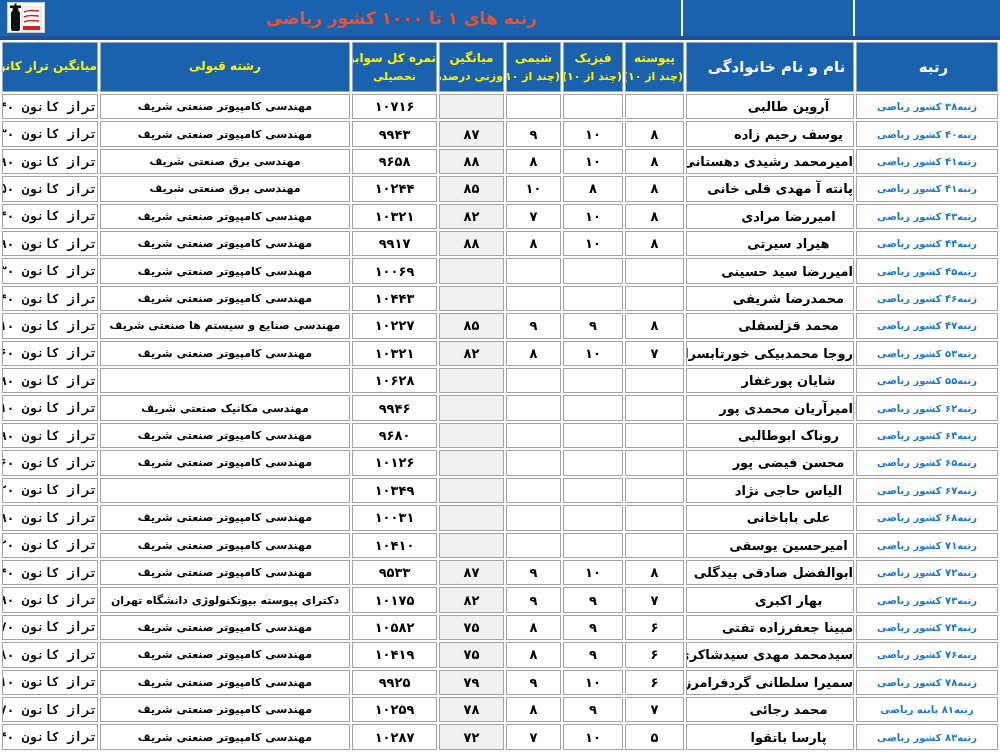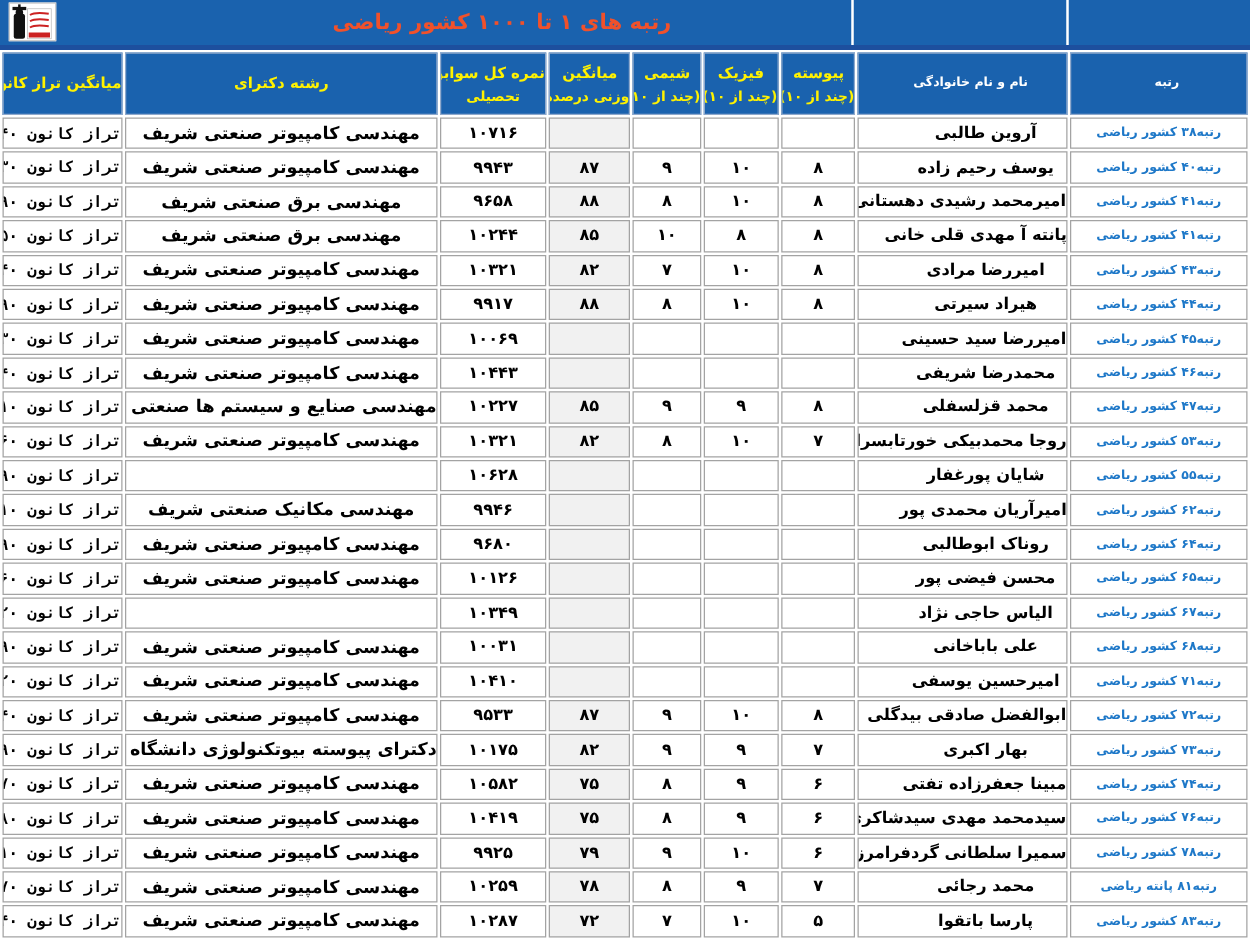--- a/index.html
+++ b/index.html
@@ -17,26 +17,26 @@
   #topband { width:100%; height:4px; background:#1d4f9e; }
 
   
   #logo { position:absolute; left:7px; top:2px; width:38px; height:31px; background:#ffffff; border:1px solid #cccccc; }
 
   
   table { width:1000px; height:712px; border-collapse:separate; border-spacing:2px; table-layout:fixed; background:#ffffff; }
   td,th { border:1px solid #a3a3a3; overflow:hidden; white-space:nowrap; text-align:center; vertical-align:middle; }
   thead th { background:var(--blue); color:var(--yellow); font-weight:bold; font-size:12px; height:50px; border-color:#8fa9cc; line-height:1.6; }
   thead th .sub { font-size:11px; font-weight:bold; }
-  thead th.white-head { color:#ffffff; font-size:10px;padding-left:13px; }
+  thead th.white-head { color:#ffffff; font-size:15px;padding-left:13px; }
   tbody td { background:#ffffff; color:#000000; font-weight:bold; font-size:13px; }
   td.rank-cell   { color:var(--rankblue); font-size:10px; cursor:pointer; }
   td.name-cell   { font-size:13px;padding-left:37px; }
   td.weighted-cell { background:#f1f1f1;margin-top:29px; }
-  td.field-cell  { font-size:14px; }
+  td.field-cell  { font-size:11px; }
   td.kanoon-cell { font-size:12.5px;font-family:Liberation Mono, monospace; }
 
   :root { --blue:#1a62ae; --orange:#f0512b; --yellow:#fff200; --rankblue:#1e78c8; }
 </style>
 </head>
 <body>
 
 <div id="page">
 
   <div id="topbar">
@@ -92,21 +92,21 @@
           <div class="sub">(چند از ۱۰)</div>
         </th>
         <th>
           <div>میانگین</div>
           <div class="sub">وزنی درصدها</div>
         </th>
         <th>
           <div>نمره کل سوابق</div>
           <div class="sub">تحصیلی</div>
         </th>
-        <th>رشته دکترای</th>
+        <th>رشته قبولی</th>
         <th>میانگین تراز کانون</th>
       </tr>
     </thead>
     <tbody>
         <tr>
           <td class="rank-cell">رتبه۳۸ کشور ریاضی</td>
           <td class="name-cell">آروین طالبی</td>
           <td class="score-cell"></td>
           <td class="score-cell"></td>
           <td class="score-cell"></td>

